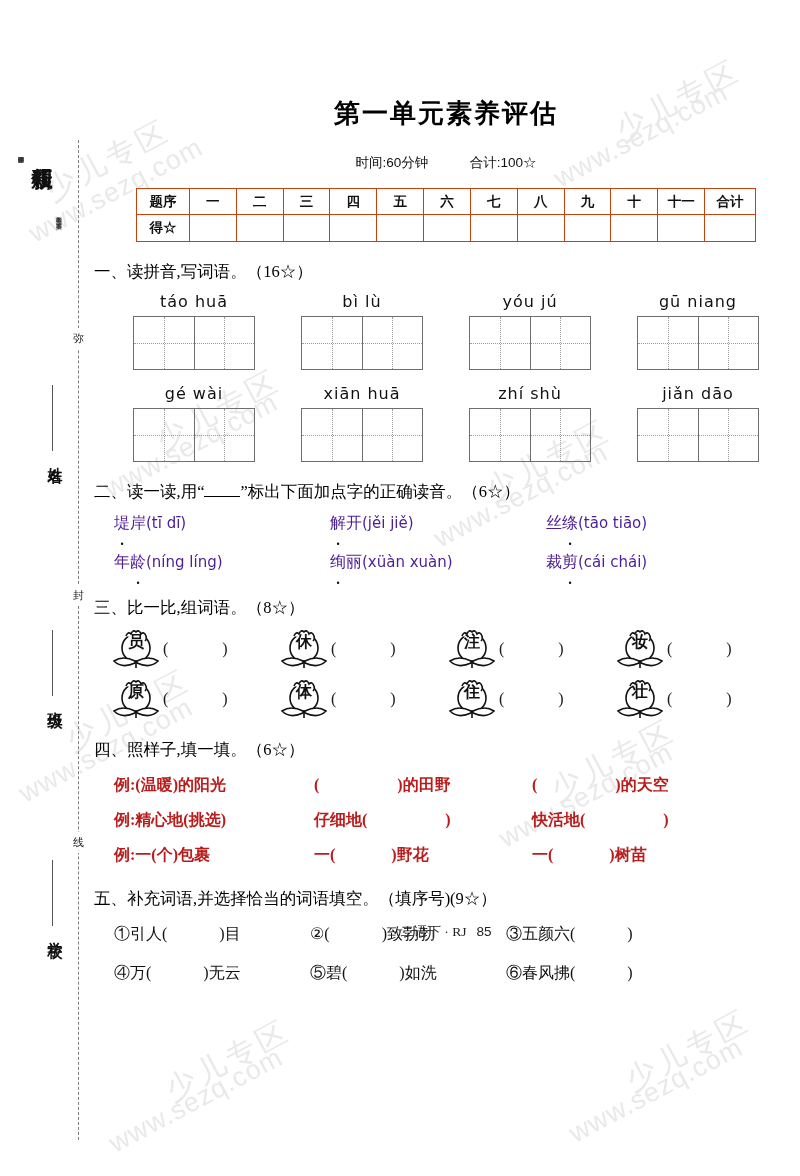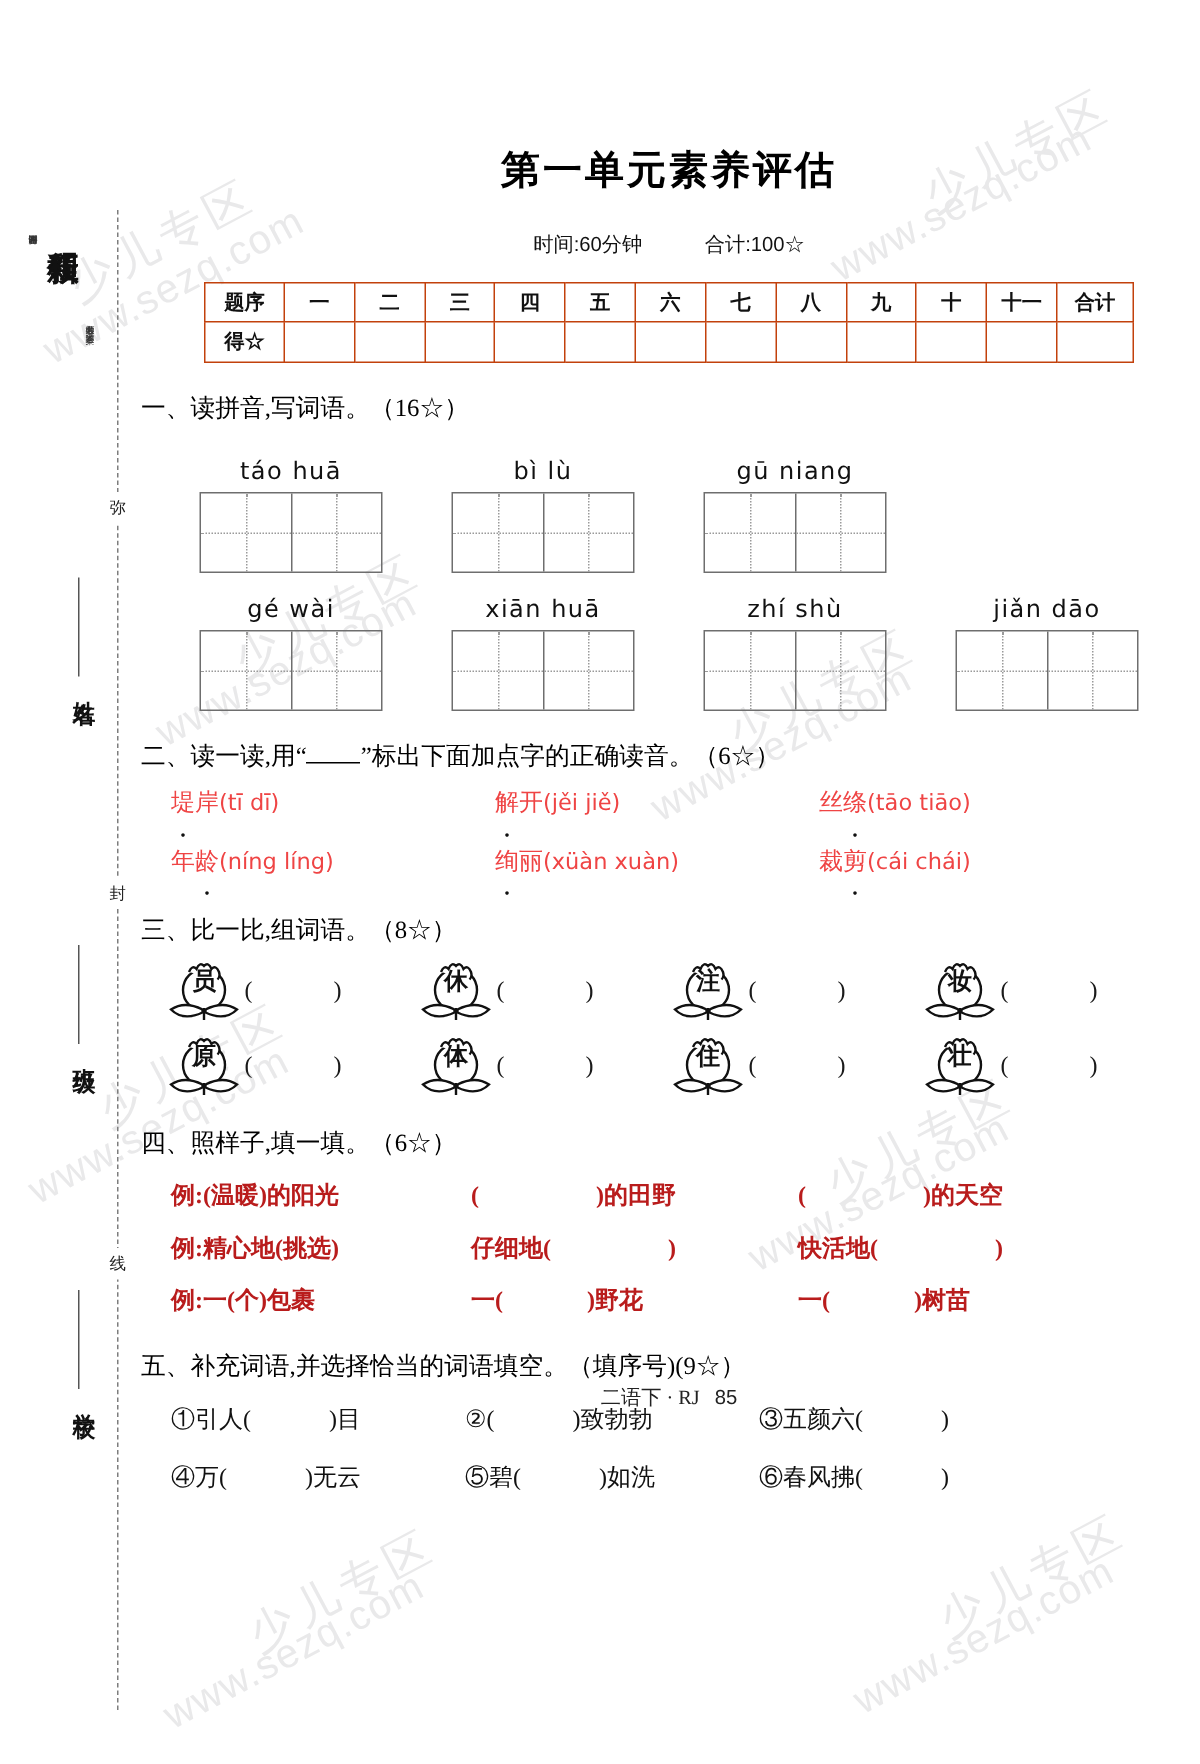--- a/index.html
+++ b/index.html
@@ -77,21 +77,21 @@
   table.score td.sum { width: 50px; }
   table.score tr.blank td { height: 27px; }
 
   
   .sec {
     font-size: 16.5px; margin: 19px 0 0 2px; color: #000; letter-spacing: 0px;
   }
   .sec .uline { border-bottom: 1.3px solid #000; display: inline-block; width: 36px; }
 
   
-  .pinyin-row { display: flex; margin-top: 21px; padding-left: 18px; }
+  .pinyin-row { display: flex; margin-top: 9px; padding-left: 18px; }
   .py-item { width: 168px; }
   .py-text {
     text-align: center; font-size: 16px; letter-spacing: 1px; color: #111;
     font-family: "DejaVu Sans", sans-serif; margin-bottom: 3px; height: 21px;
   }
   .tzg {
     display: flex; width: 122px; margin: 0 auto;
     border: 1.1px solid #6e6e6e;
   }
   .tzg .cell {
@@ -102,21 +102,21 @@
     content: ""; position: absolute; left: 50%; top: 0; bottom: 0;
     border-left: 1px dotted #9a9a9a;
   }
   .tzg .cell::after {
     content: ""; position: absolute; top: 50%; left: 0; right: 0;
     border-top: 1px dotted #9a9a9a;
   }
 
   
   .pron-row { display: flex; margin-top: 10px; padding-left: 22px; }
-  .pron-item { width: 216px; font-size: 16px; color: #ef4444; position: relative; }
+  .pron-item { width: 216px; font-size: 16px; color: #4c1d95; position: relative; }
   .pron-item .hz { font-family: "Liberation Serif", serif; }
   .dotted { position: relative; }
   .dotted::after {
     content: "·"; position: absolute; left: 50%; transform: translateX(-50%);
     bottom: -13px; font-size: 20px; line-height: 0; color: #111;
   }
   .py { font-family: "DejaVu Sans", sans-serif; font-size: 15px; }
 
   
   .flower-row { display: flex; margin-top: 8px; padding-left: 18px; }
@@ -249,20 +249,27 @@
         </div>
     </div>
     <div class="py-item">
       <div class="py-text">bì  lù</div>
       <div class="tzg">
           <div class="cell"></div>
           <div class="cell"></div>
         </div>
     </div>
     <div class="py-item">
+      <div class="py-text">yóu  jú</div>
+      <div class="tzg">
+          <div class="cell"></div>
+          <div class="cell"></div>
+        </div>
+    </div>
+    <div class="py-item">
       <div class="py-text">gū niang</div>
       <div class="tzg">
           <div class="cell"></div>
           <div class="cell"></div>
         </div>
     </div>
   </div>
 
   <div class="pinyin-row" style="margin-top:14px;">
     <div class="py-item">

